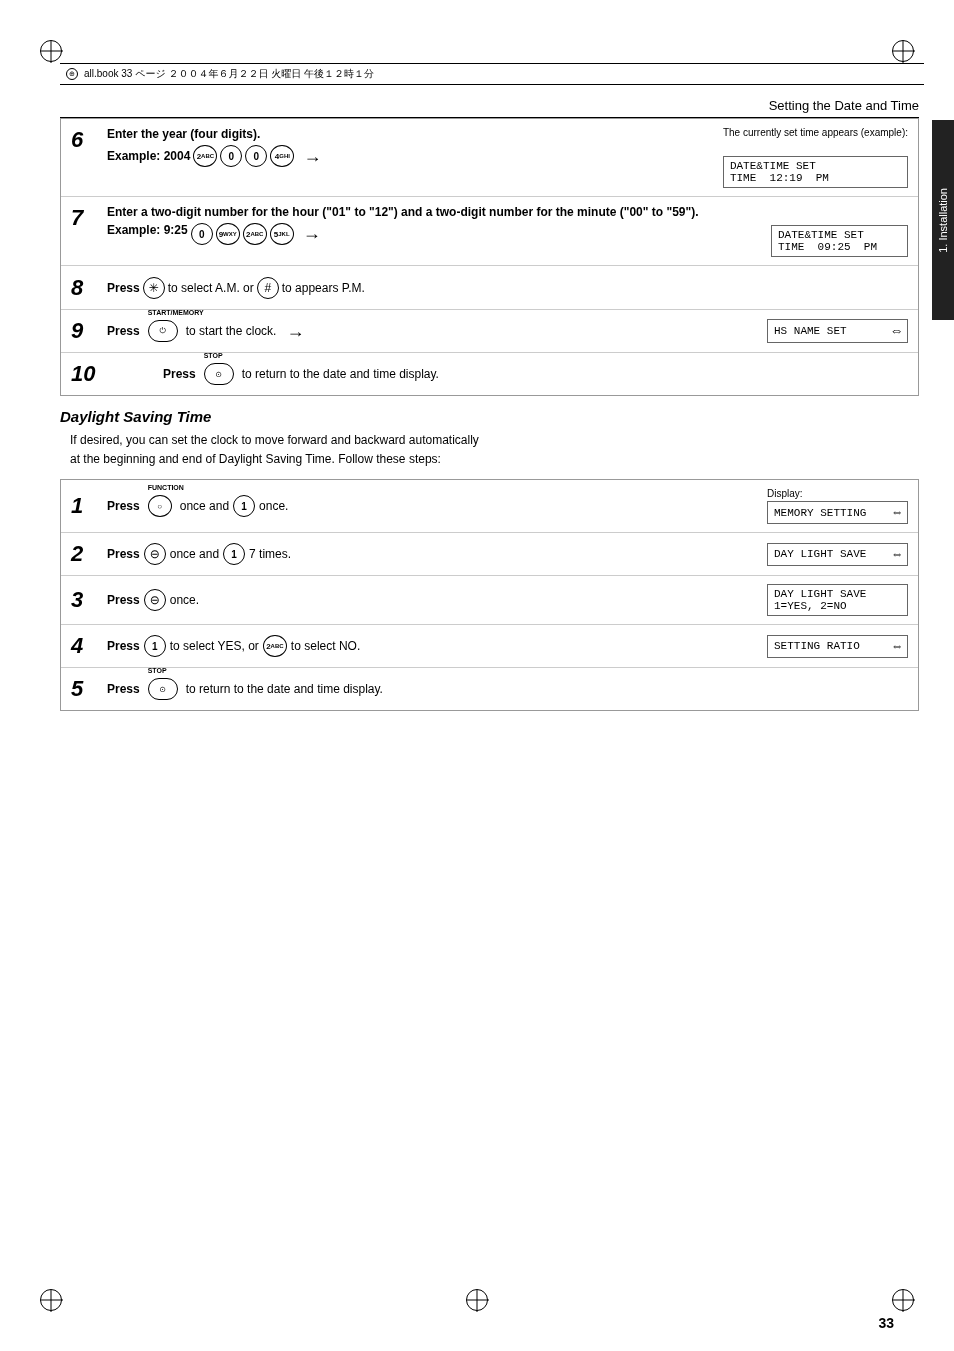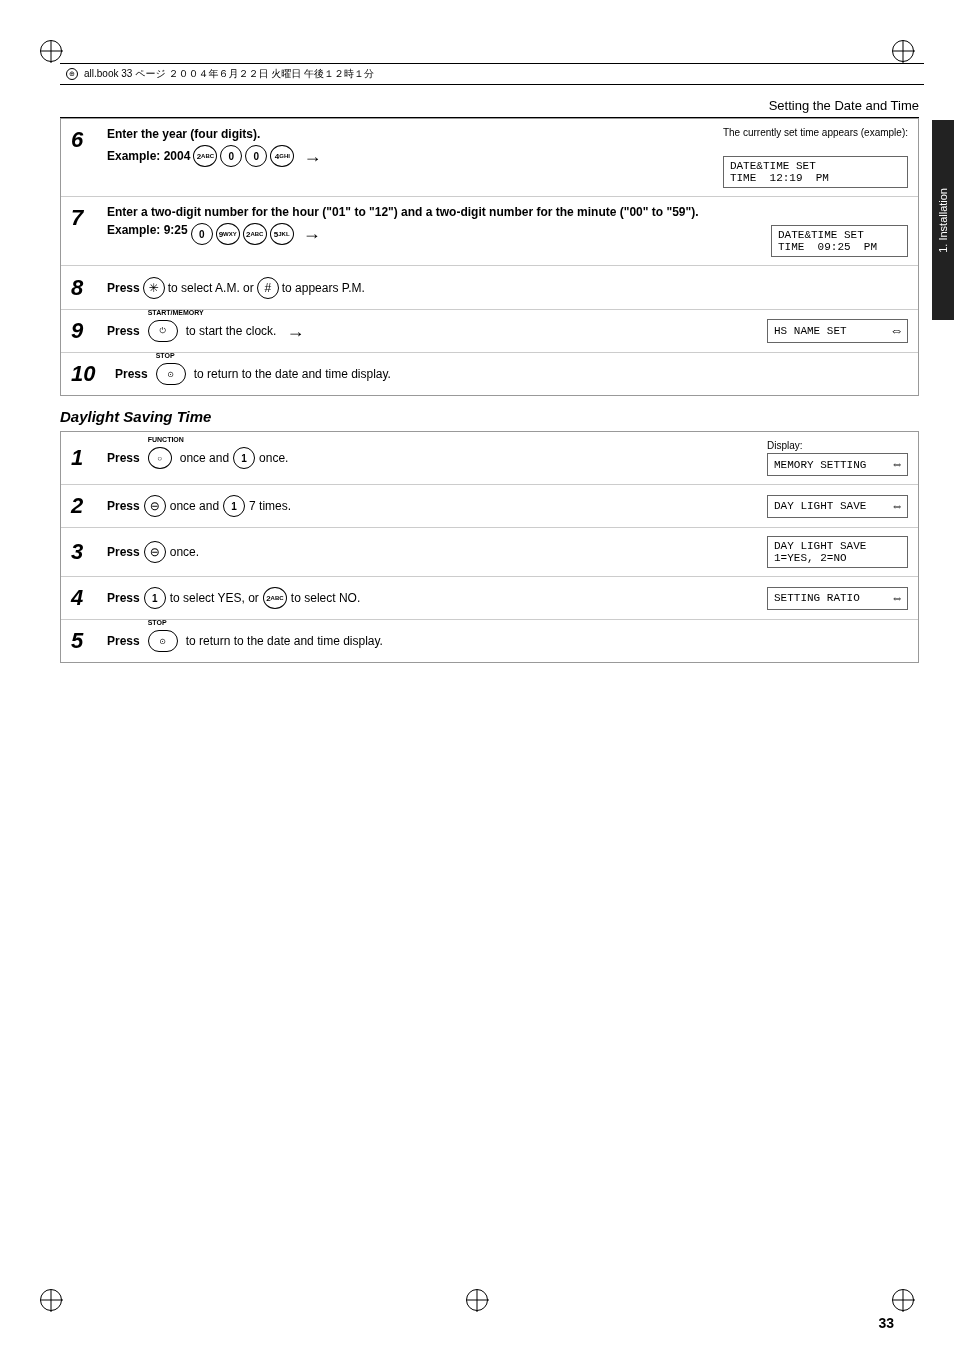--- a/index.html
+++ b/index.html
@@ -146,35 +146,39 @@
         <span style="font-size:18px; margin:0 6px;">→</span>
       </div>
       <div style="min-width:145px; padding-left:4px; font-size:11px;">
         <div style="border:1px solid #666; padding:3px 6px; font-family:'Courier New',monospace; font-size:11px; display:flex; justify-content:space-between; align-items:center;">
           <span>HS NAME SET</span>
           <span style="font-size:14px;">⇔</span>
         </div>
       </div>
     </div>
 
-    <div style="display:flex; padding:8px 10px; align-items:center;">
+    <div style="display:flex; padding:8px 10px; align-items:center;gap:48px;">
       <div style="font-size:22px; font-weight:bold; font-style:italic; min-width:36px; margin-right:8px;">10</div>
       <div style="font-size:12px; display:flex; align-items:center; gap:4px;">
         <span style="font-weight:bold;">Press</span>
         <span style="position:relative; display:inline-block; margin:0 4px;">
           <span style="position:absolute; top:-11px; left:0; font-size:7px; white-space:nowrap; font-weight:bold;">STOP</span>
           <span style="display:inline-flex;align-items:center;justify-content:center;width:30px;height:22px;border:1.5px solid #000;border-radius:11px;font-size:8px;">⊙</span>
         </span>
         <span>to return to the date and time display.</span>
       </div>
     </div>
   </div>
 
   <div>
     <div style="font-size:15px; font-weight:bold; font-style:italic; margin:10px 0 6px 0;">Daylight Saving Time</div>
+    <div style="font-size:12px; margin-bottom:10px; margin-left:10px; line-height:1.6;">
+      If desired, you can set the clock to move forward and backward automatically<br>
+      at the beginning and end of Daylight Saving Time. Follow these steps:
+    </div>
 
     <div style="border:1px solid #999;">
 
       <div style="display:flex; border-bottom:1px solid #ccc; padding:8px 10px; align-items:center;">
         <div style="font-size:22px; font-weight:bold; font-style:italic; min-width:28px; margin-right:8px;">1</div>
         <div style="font-size:12px; display:flex; align-items:center; gap:4px; flex:1;">
           <span style="font-weight:bold;">Press</span>
           <span style="position:relative; display:inline-block; margin:0 4px;">
             <span style="position:absolute; top:-11px; left:0; font-size:7px; font-weight:bold;">FUNCTION</span>
             <span style="display:inline-flex;align-items:center;justify-content:center;width:24px;height:22px;border:1.5px solid #000;border-radius:50%;font-size:8px;">○</span>

